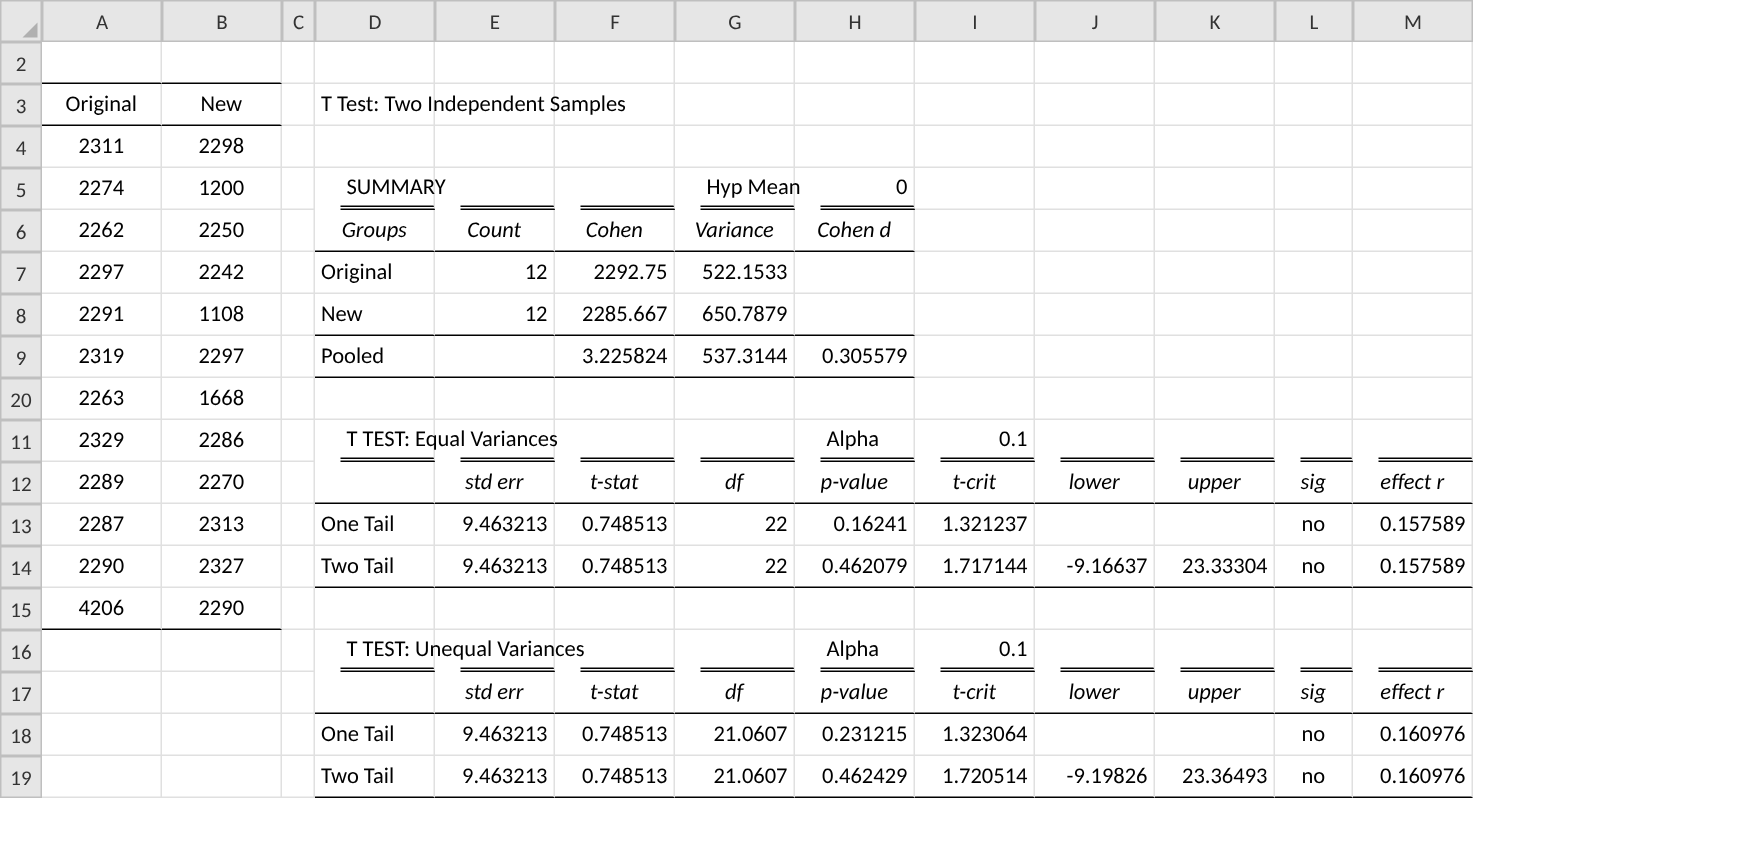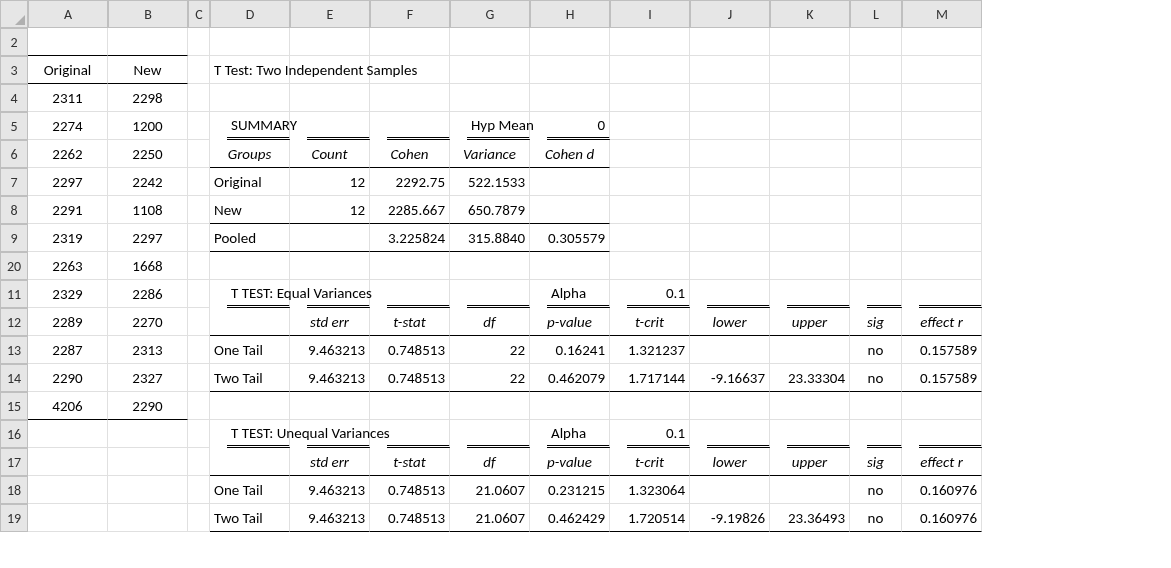--- a/index.html
+++ b/index.html
@@ -190,21 +190,21 @@
   <div class="cell"></div>
   <div class="cell"></div>
 
   <div class="rowhdr">9</div>
   <div class="cell c">2319</div>
   <div class="cell c">2297</div>
   <div class="cell"></div>
   <div class="cell bb">Pooled</div>
   <div class="cell bb r"></div>
   <div class="cell bb r">3.225824</div>
-  <div class="cell bb r">315.8840</div>
+  <div class="cell bb r">537.3144</div>
   <div class="cell bb r">0.305579</div>
   <div class="cell"></div>
   <div class="cell"></div>
   <div class="cell"></div>
   <div class="cell"></div>
   <div class="cell"></div>
 
   <div class="rowhdr">20</div>
   <div class="cell c">2263</div>
   <div class="cell c">1668</div>

